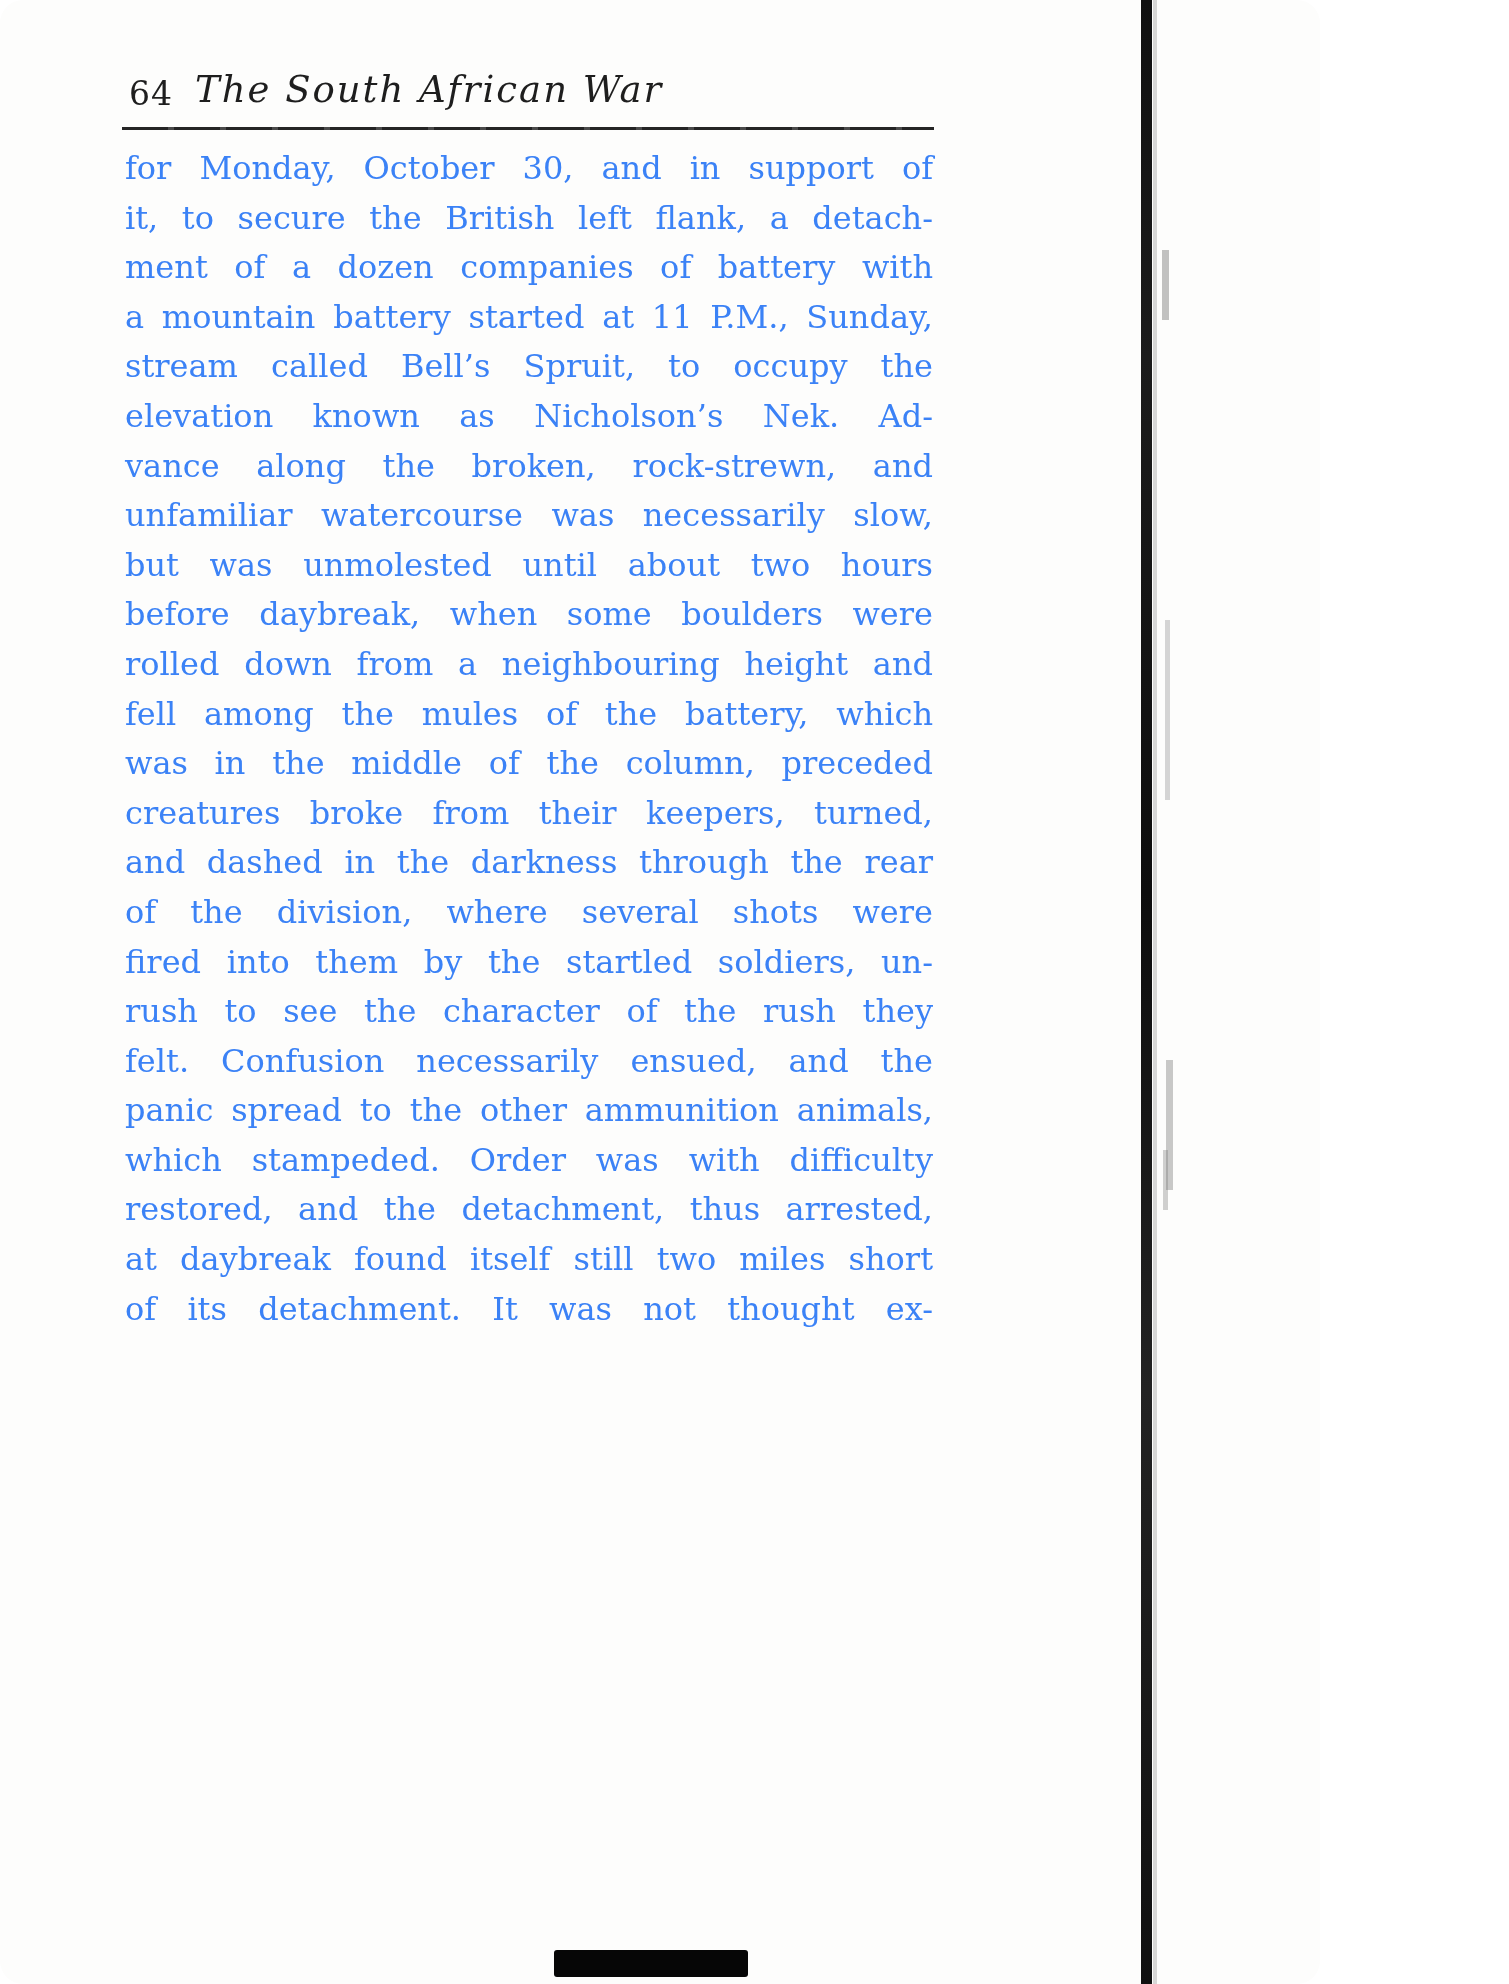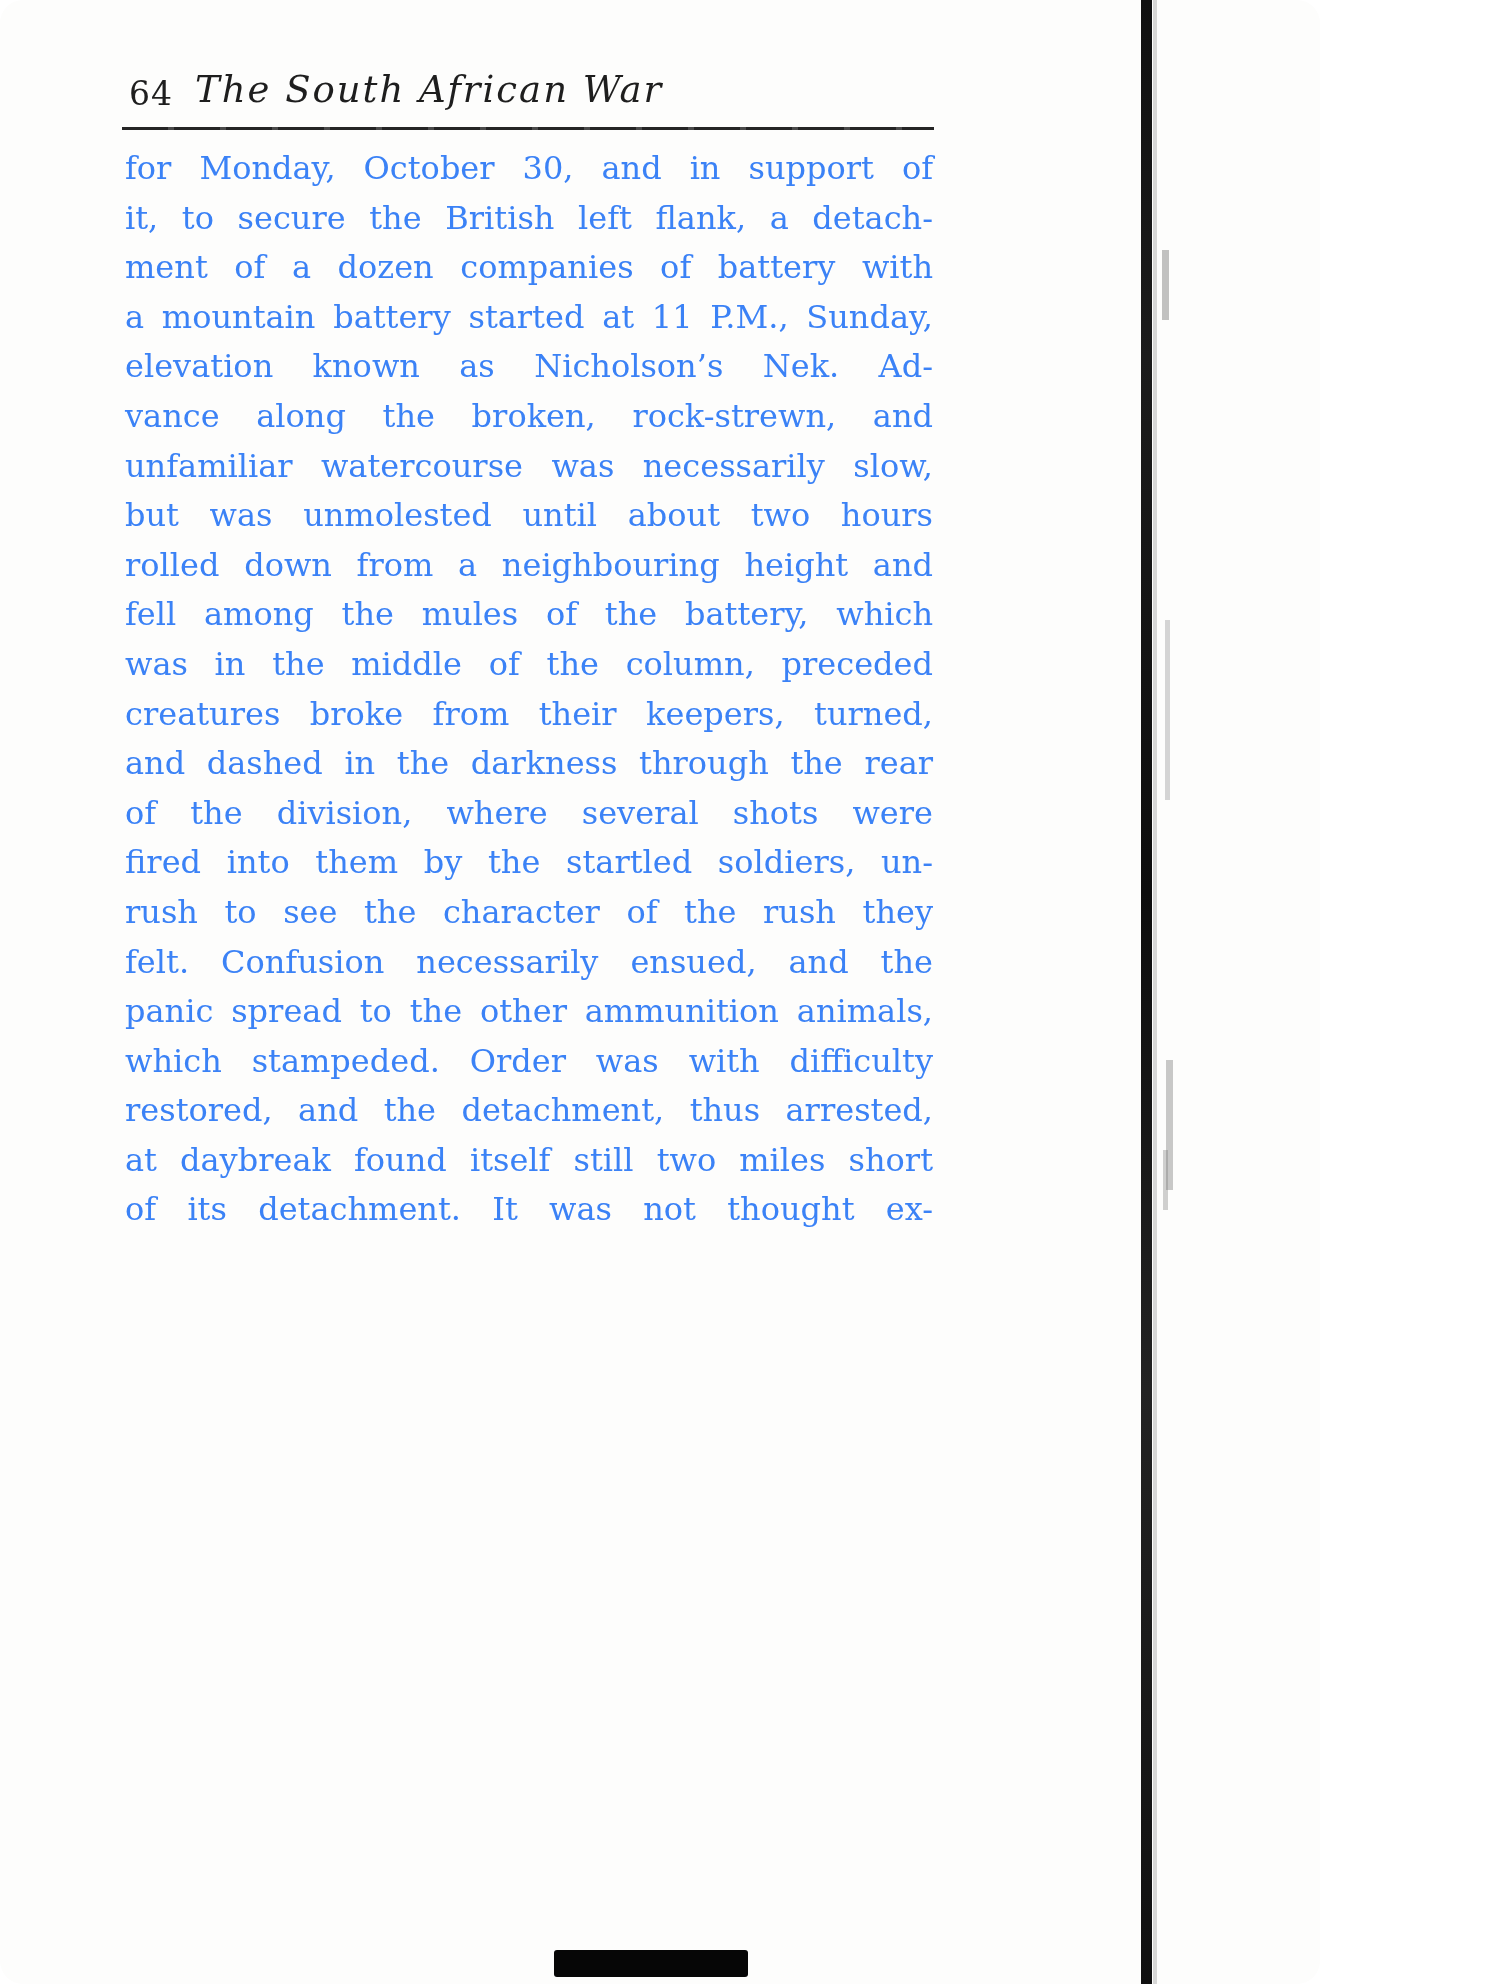--- a/index.html
+++ b/index.html
@@ -95,24 +95,26 @@
     <span class="running-title">The South African War</span>
   </div>
 
   <div class="rule"></div>
 
   <div class="body-text" id="body-lines">
       <div class="line">for Monday, October 30, and in support of</div>
       <div class="line">it, to secure the British left flank, a detach-</div>
       <div class="line">ment of a dozen companies of battery with</div>
       <div class="line">a mountain battery started at 11 P.M., Sunday,</div>
+      <div class="line">stream called Bell’s Spruit, to occupy the</div>
       <div class="line">elevation known as Nicholson’s Nek. Ad-</div>
       <div class="line">vance along the broken, rock-strewn, and</div>
       <div class="line">unfamiliar watercourse was necessarily slow,</div>
       <div class="line">but was unmolested until about two hours</div>
+      <div class="line">before daybreak, when some boulders were</div>
       <div class="line">rolled down from a neighbouring height and</div>
       <div class="line">fell among the mules of the battery, which</div>
       <div class="line">was in the middle of the column, preceded</div>
       <div class="line">creatures broke from their keepers, turned,</div>
       <div class="line">and dashed in the darkness through the rear</div>
       <div class="line">of the division, where several shots were</div>
       <div class="line">fired into them by the startled soldiers, un-</div>
       <div class="line">rush to see the character of the rush they</div>
       <div class="line">felt. Confusion necessarily ensued, and the</div>
       <div class="line">panic spread to the other ammunition animals,</div>

